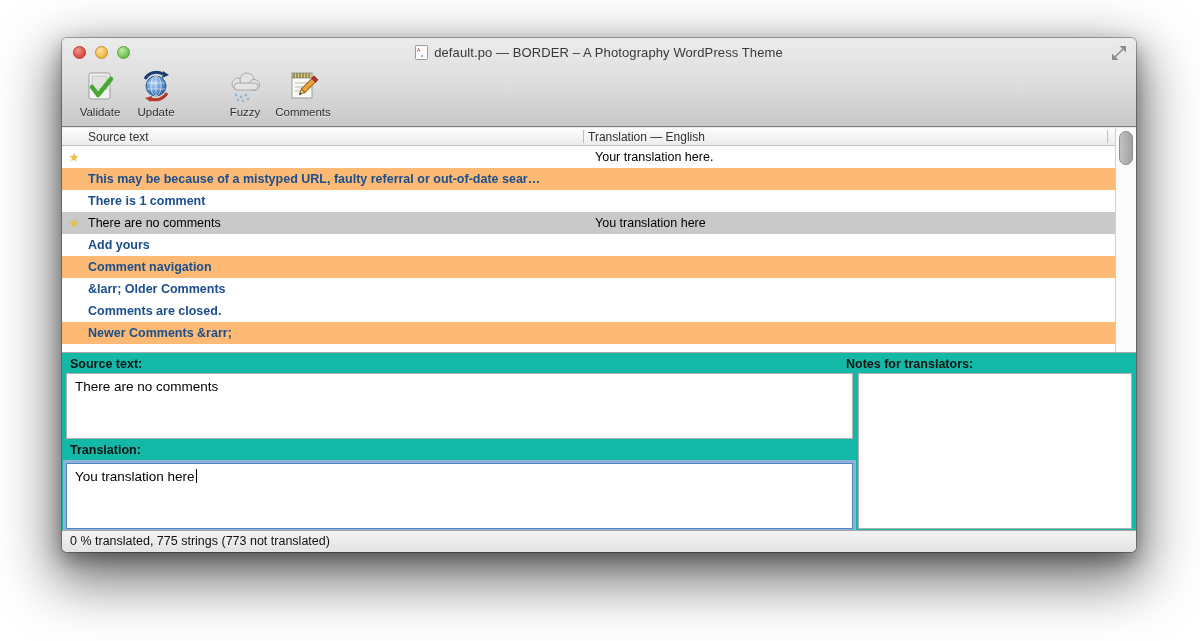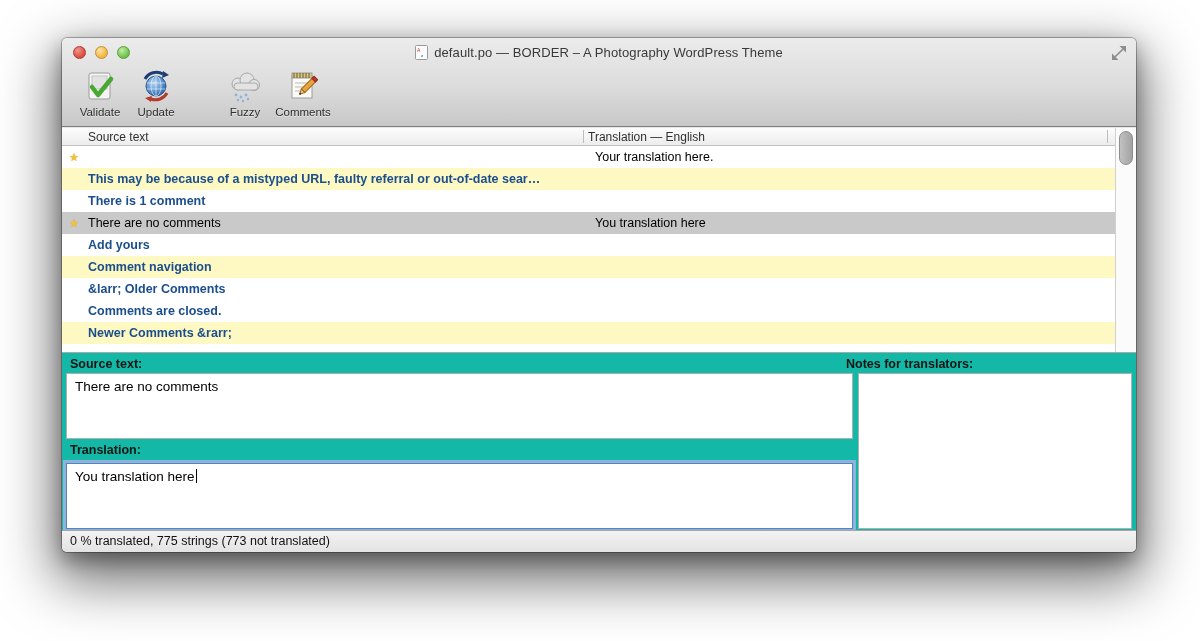--- a/index.html
+++ b/index.html
@@ -41,21 +41,21 @@
     background:linear-gradient(180deg,#fdfdfd,#ececec); border-bottom:1px solid #c2c2c2;
     font-size:12px; color:#303030; }
   .grid-header .col-src { position:absolute; left:26px; top:0; line-height:18px; }
   .grid-header .col-tr  { position:absolute; left:526px; top:0; line-height:18px; }
   .hdr-div { position:absolute; top:2px; bottom:2px; width:1px; background:#bdbdbd; }
   .hdr-div.d1 { left:521px; } .hdr-div.d2 { left:1045px; }
 
   
   .grid-body { position:absolute; left:0; top:108px; width:1074px; height:206px; background:#ffffff; }
   .row { position:relative; width:100%; height:22px; font-size:12.5px; line-height:22px; white-space:nowrap; }
-  .row.alt { background:#fef9c3; }
+  .row.alt { background:#fdba74; }
   .row.selected { background:#c9c9c9; }
   .row .star { position:absolute; left:7px; top:0; font-size:11px; color:#efc242; text-shadow:0 0 1px #caa02e; }
   .row .src { position:absolute; left:26px; top:0; color:#1b4e8c; font-weight:bold; }
   .row .tr  { position:absolute; left:526px; top:0; color:#1b4e8c; font-weight:bold;margin-left:7px; }
   .row.done .src, .row.done .tr { color:#000000; font-weight:normal; }
 
   
   .scrollbar { position:absolute; left:1053px; top:90px; width:21px; height:224px; background:#fbfbfb; border-left:1px solid #d0d0d0; }
   .scroll-thumb { position:absolute; left:3px; top:3px; width:14px; height:34px; border-radius:7px;
     background:linear-gradient(90deg,#c2c2c2,#a2a2a2); border:1px solid #8e8e8e; }

